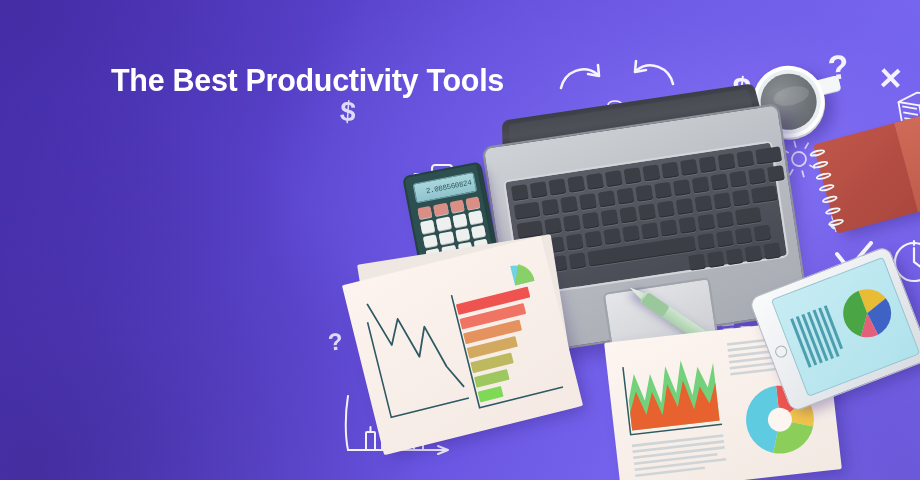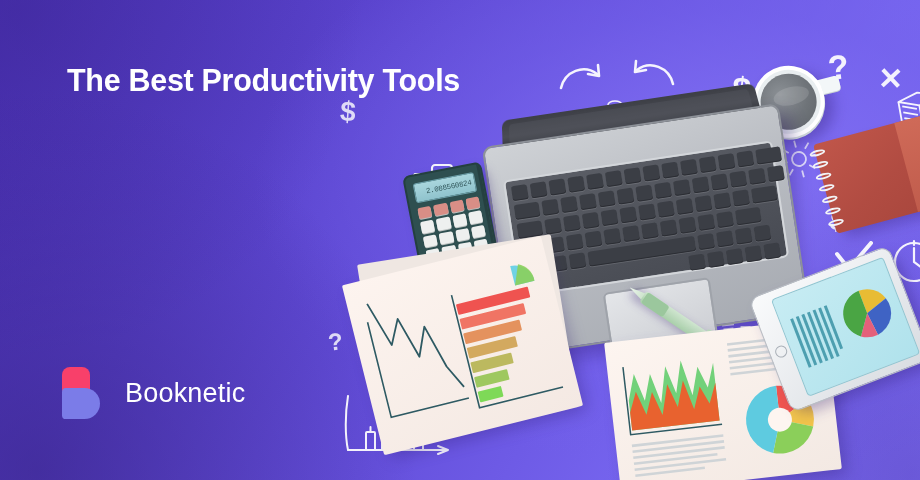--- a/index.html
+++ b/index.html
@@ -26,21 +26,21 @@
     pointer-events:none;
   }
 
   
   #headline {
     position:absolute; left:67px; top:58px; width:440px;
     color:#ffffff;
     font-size:30.5px; font-weight:bold; line-height:44px;
     letter-spacing:-0.3px;
   }
-  #headline .l { display:block; white-space:nowrap; }
+  #headline .l { display:block; white-space:nowrap;margin-left:44px; }
 
   
   #logo { position:absolute; left:60px; top:367px; display:flex; align-items:center; gap:17px; }
   #logo-mark { position:relative; width:48px; height:52px; }
   #logo-mark .top {
     position:absolute; left:2px; top:0; width:28px; height:25px;
     background:#f8406a; border-radius:8px 8px 3px 3px;
   }
   #logo-mark .bot {
     position:absolute; left:2px; top:21px; width:38px; height:31px;
@@ -170,27 +170,20 @@
 <body>
 
 <div id="banner">
 
   <div id="vignette"></div>
 
   <div id="headline">
     <span class="l">The Best Productivity Tools</span>
   </div>
 
-  <div id="logo">
-    <div id="logo-mark">
-      <div class="top"></div>
-      <div class="bot"></div>
-    </div>
-    <div id="logo-word">Booknetic</div>
-  </div>
 
   <div id="scene">
 
     <div class="doodle" style="left:72px;top:122px;">
       <svg width="60" height="44" viewBox="0 0 60 44" fill="none" stroke="#fff" stroke-width="2.1" stroke-linejoin="round">
         <rect x="2" y="12" width="56" height="30" rx="2"></rect>
         <path d="M20 12V6a3 3 0 013-3h14a3 3 0 013 3v6"></path>
         <path d="M2 12l28 18 28-18"></path>
       </svg>
     </div>

